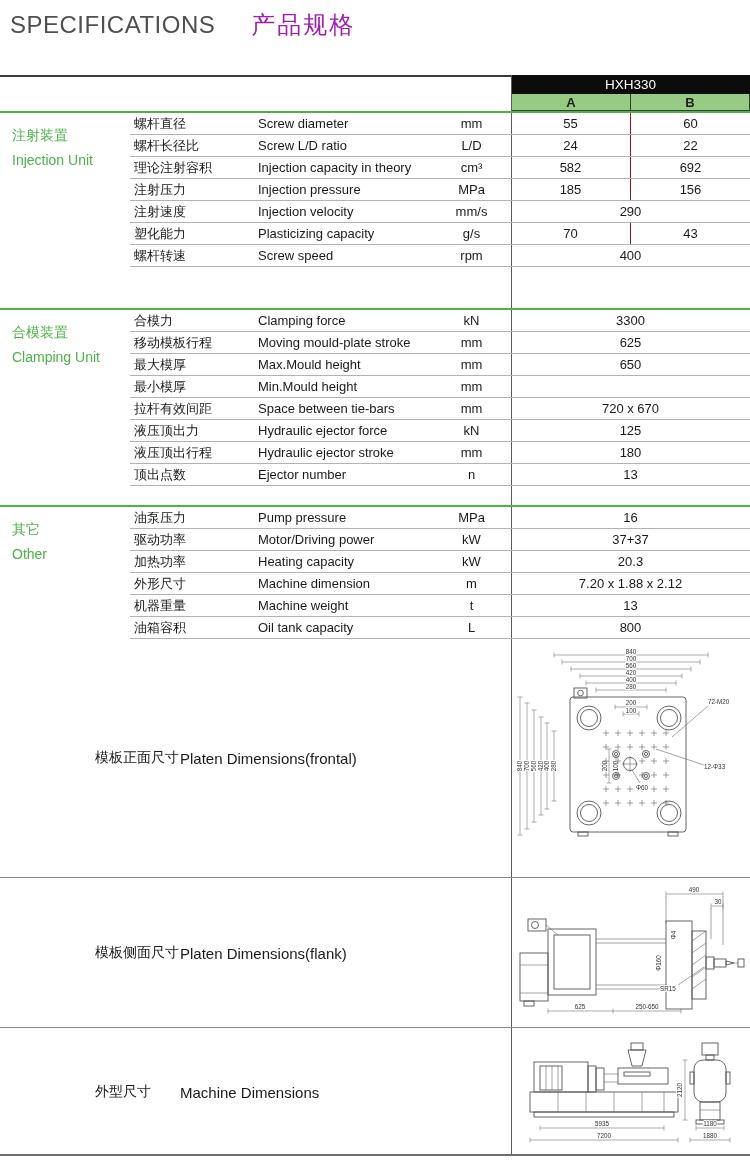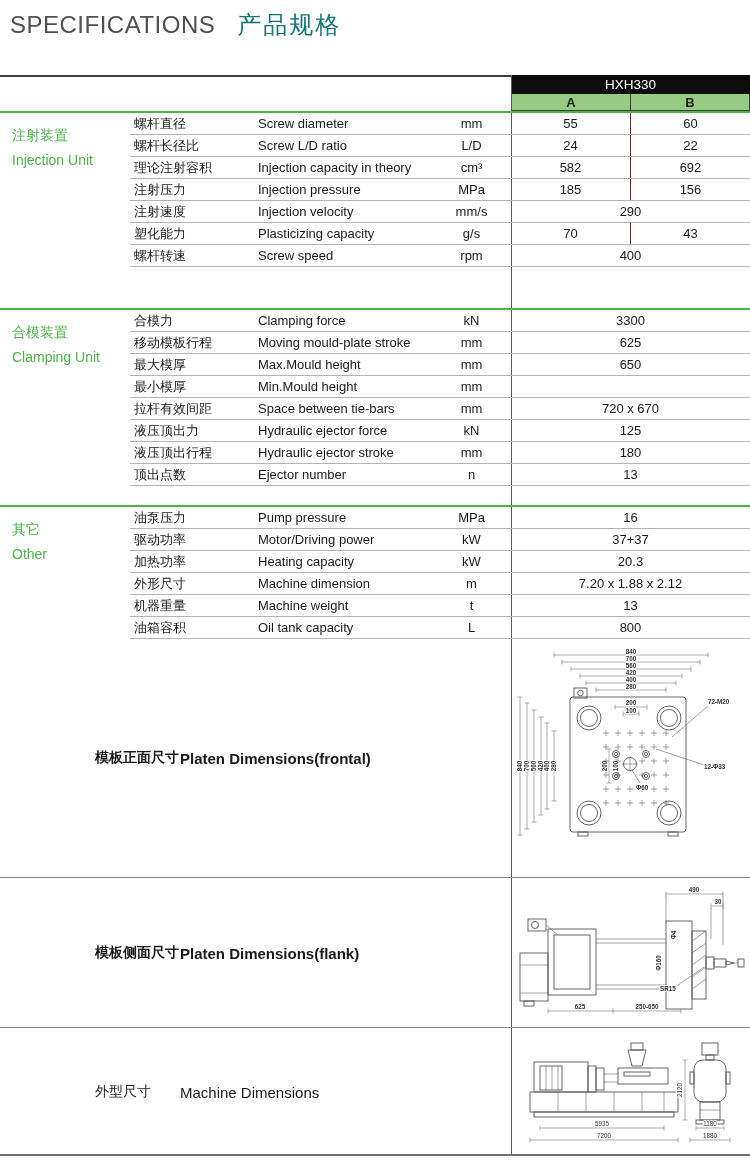--- a/index.html
+++ b/index.html
@@ -1,21 +1,21 @@
 <!DOCTYPE html>
 <html><head>
 <meta charset="utf-8">
 <style>
   * { margin:0; padding:0; box-sizing:border-box; }
   html,body { background:#fff; }
   body { width:750px; height:1170px; font-family:"Liberation Sans", sans-serif; color:#1a1a1a; }
   .page { position:relative; width:750px; height:1170px; overflow:hidden; background:#fff; }
 
   .title { position:absolute; top:9px; left:10px; font-size:24px; color:#4f4f4f; letter-spacing:0.5px; }
-  .title .cn { margin-left:22px; letter-spacing:2px; color:#0f766e; }
+  .title .cn { margin-left:36px; letter-spacing:2px; color:#a21caf; }
 
   .topline { position:absolute; top:75px; left:0; width:750px; height:2px; background:#3c3c3c; }
   .model-box { position:absolute; top:75px; left:511px; width:239px; height:19px; background:#0c0c0c;
                color:#fff; font-size:13.5px; display:flex; align-items:center; justify-content:center; }
   .ab-row { position:absolute; top:94px; left:511px; width:239px; height:17px; display:flex;
             border:1px solid #3a3a3a; border-top:none; }
   .ab-cell { flex:1; background:#97cb84; color:#1e1e1e; font-size:13px; font-weight:bold;
              display:flex; align-items:center; justify-content:center; }
   .ab-cell.b { border-left:1px solid #3a3a3a; }
 
@@ -27,21 +27,21 @@
   .rows { margin-left:130px; }
   .row { display:flex; height:22px; line-height:21px; border-bottom:1px solid #b3b3b3; font-size:13px; }
   .c-cn { width:128px; padding-left:4px; }
   .c-en { width:174px; }
   .c-unit { width:79px; text-align:center; }
   .c-m { width:239px; text-align:center; }
   .c-a { width:119px; text-align:center; }
   .c-b { width:120px; text-align:center; border-left:1px solid #7f1d1d; }
 
   .dia-row { position:absolute; left:0; width:750px; }
-  .dia-row.bordered { border-bottom:1px solid #8a8a8a;font-weight:bold; }
+  .dia-row.bordered { border-bottom:1px solid #8a8a8a; }
   .dia-cn { position:absolute; left:95px; top:50%; transform:translateY(-50%); font-size:14px; color:#1a1a1a; }
   .dia-en { position:absolute; left:180px; top:50%; transform:translateY(-50%); font-size:15px; color:#1a1a1a; }
   .dia-svg { position:absolute; }
   .bottomline { position:absolute; top:1154px; left:0; width:750px; height:2px; background:#6e6e6e; }
 
   svg { overflow:visible; }
   svg .ln { stroke:#555; stroke-width:0.9; fill:none; }
   svg .thin { stroke:#666; stroke-width:0.6; fill:none; }
   svg .dim { stroke:#777; stroke-width:0.6; fill:none; }
   svg text { fill:#333; font-family:"Liberation Sans", sans-serif; font-size:7px;

